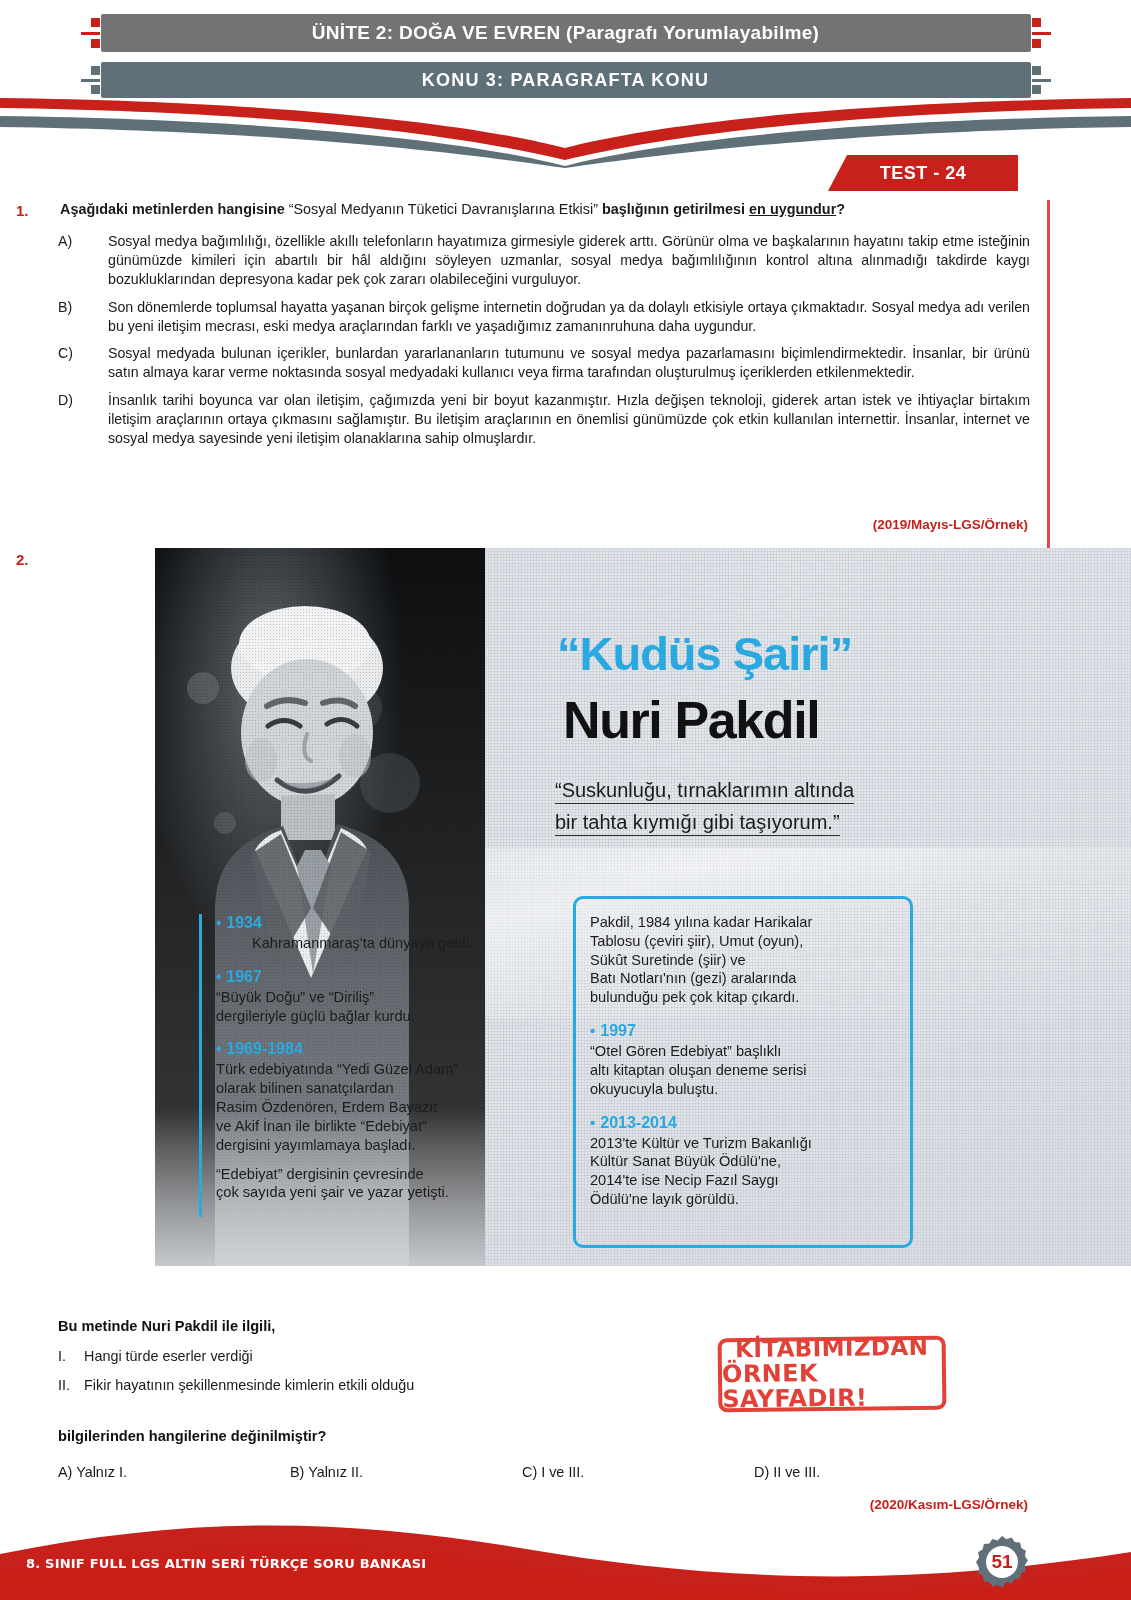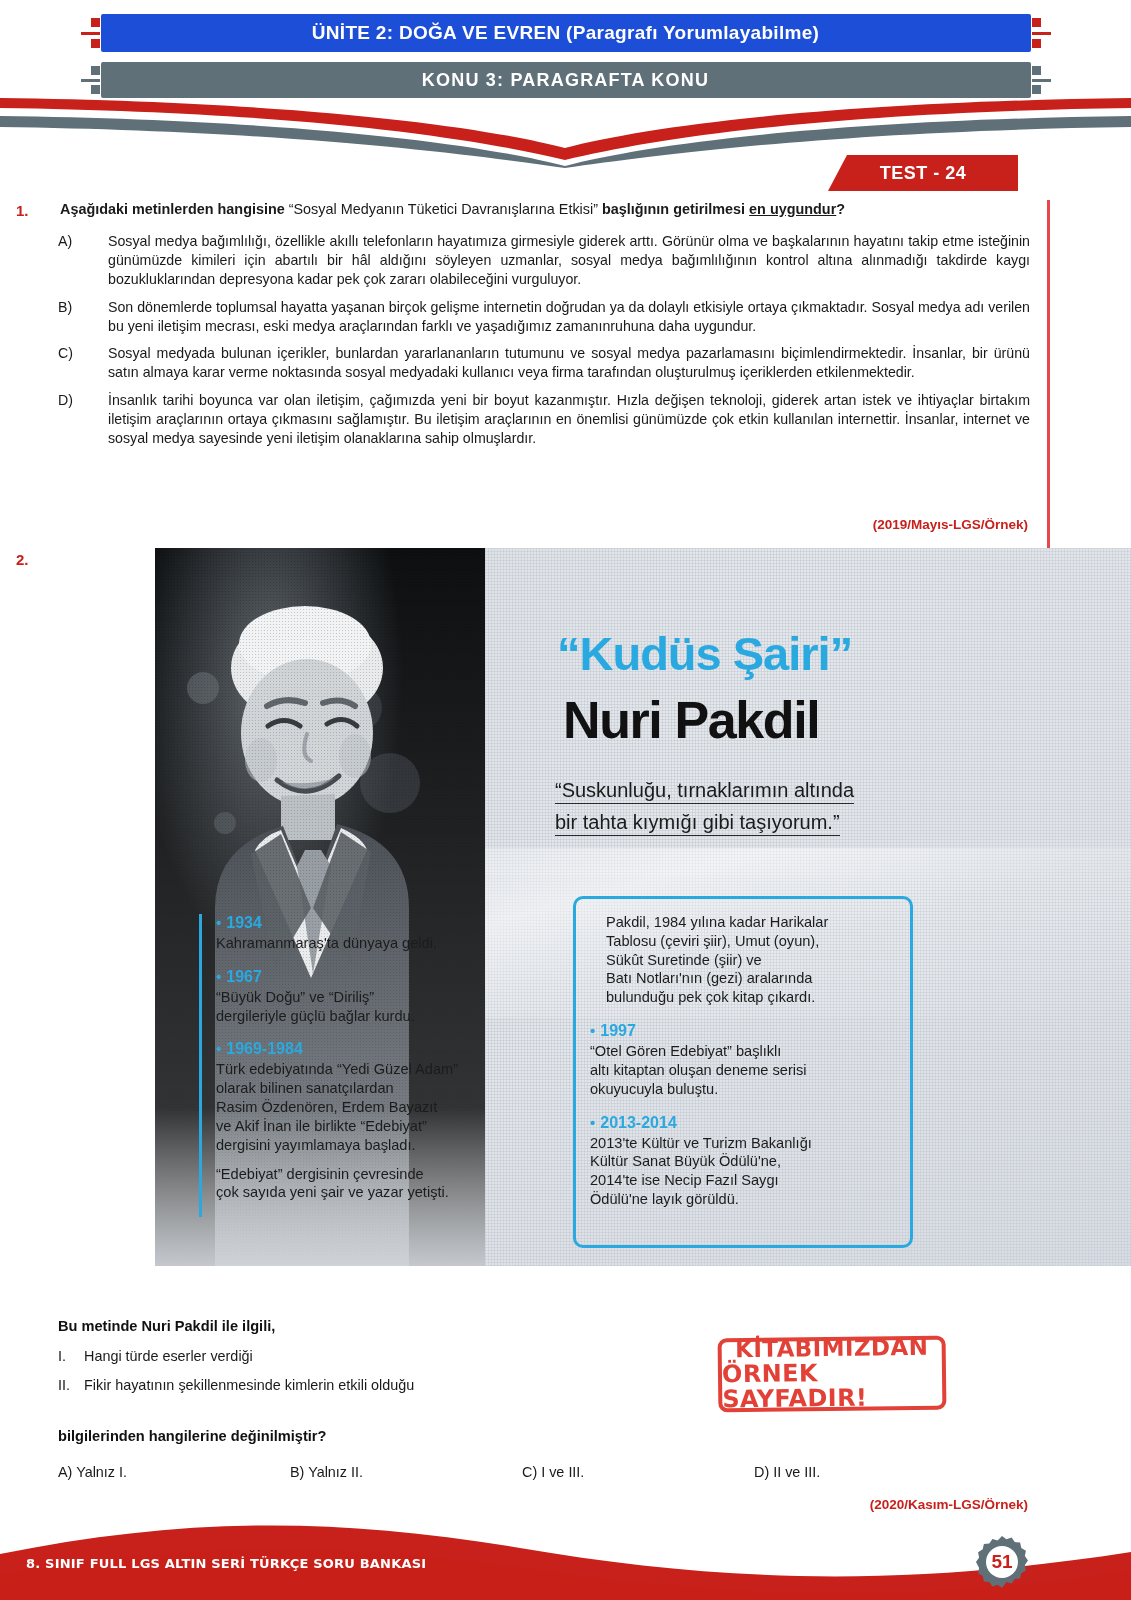--- a/index.html
+++ b/index.html
@@ -18,21 +18,21 @@
     position: relative;
     margin: 0 auto;
     color: #fff;
     text-align: center;
     font-weight: bold;
     letter-spacing: .3px;
     display: flex; align-items: center; justify-content: center;
   }
   #unit-banner {
     width: 930px; height: 38px; top: 14px;
-    background: #1d4ed8;
+    background: #737373;
     font-size: 19px;
     border-radius: 2px;
     justify-content: center;
   }
   #topic-banner {
     width: 930px; height: 36px; top: 24px;
     background: #5f7079;
     font-size: 18px;
     border-radius: 2px;
     letter-spacing: 1.2px;
@@ -403,42 +403,42 @@
   <div id="poster-title-quote">“Kudüs Şairi”</div>
   <div id="poster-name">Nuri Pakdil</div>
   <div id="poster-quote">
     <span>“Suskunluğu, tırnaklarımın altında</span><br>
     <span>bir tahta kıymığı gibi taşıyorum.”</span>
   </div>
 
   <div class="tl-col" id="tl-left">
     <div class="tl-item">
       <div class="tl-year">1934</div>
-      <div class="tl-body" style="white-space: pre-line;">Kahramanmaraş'ta dünyaya geldi.</div>
+      <div class="tl-body" style="white-space: pre-line; padding-left: 36px;">Kahramanmaraş'ta dünyaya geldi.</div>
     </div>
     <div class="tl-item">
       <div class="tl-year">1967</div>
       <div class="tl-body" style="white-space: pre-line;">“Büyük   Doğu” ve “Diriliş”
 dergileriyle güçlü bağlar kurdu.</div>
     </div>
     <div class="tl-item">
       <div class="tl-year">1969-1984</div>
       <div class="tl-body" style="white-space: pre-line;">Türk edebiyatında “Yedi Güzel Adam”
 olarak bilinen sanatçılardan
 Rasim Özdenören, Erdem Bayazıt
 ve Akif İnan ile birlikte “Edebiyat”
 dergisini yayımlamaya başladı.</div>
       <div class="tl-extra" style="white-space: pre-line;">“Edebiyat” dergisinin çevresinde
 çok sayıda yeni şair ve yazar yetişti.</div>
     </div>
   </div>
 
   <div class="tl-col" id="tl-right">
     <div class="tl-item">
-      <div class="tl-body noyear" style="white-space: pre-line; margin-left: 16px;">Pakdil, 1984 yılına kadar Harikalar
+      <div class="tl-body noyear" style="white-space: pre-line;">Pakdil, 1984 yılına kadar Harikalar
 Tablosu (çeviri şiir), Umut (oyun),
 Sükût Suretinde (şiir) ve
 Batı Notları'nın (gezi) aralarında
 bulunduğu pek çok kitap çıkardı.</div>
     </div>
     <div class="tl-item">
       <div class="tl-year">1997</div>
       <div class="tl-body" style="white-space: pre-line;">“Otel Gören Edebiyat” başlıklı
 altı kitaptan oluşan deneme serisi
 okuyucuyla buluştu.</div>

